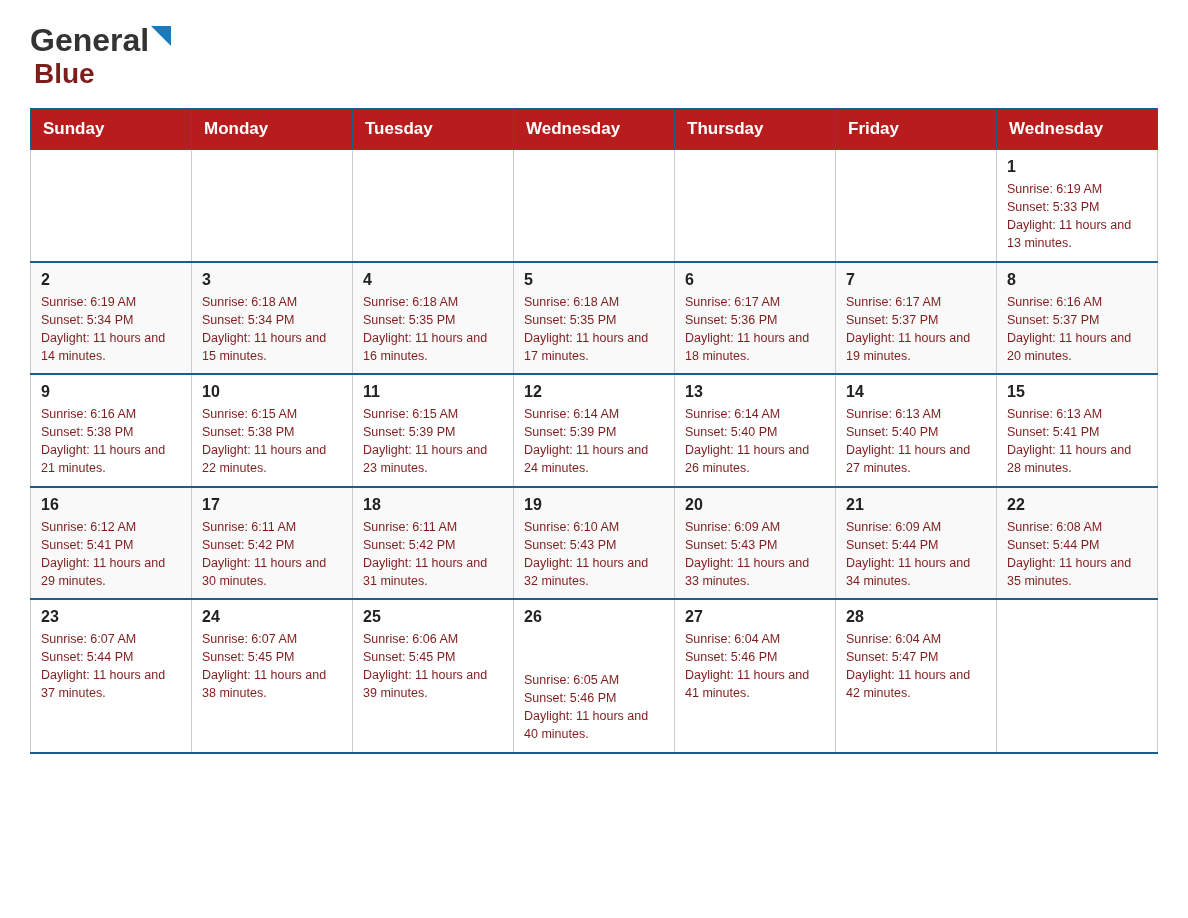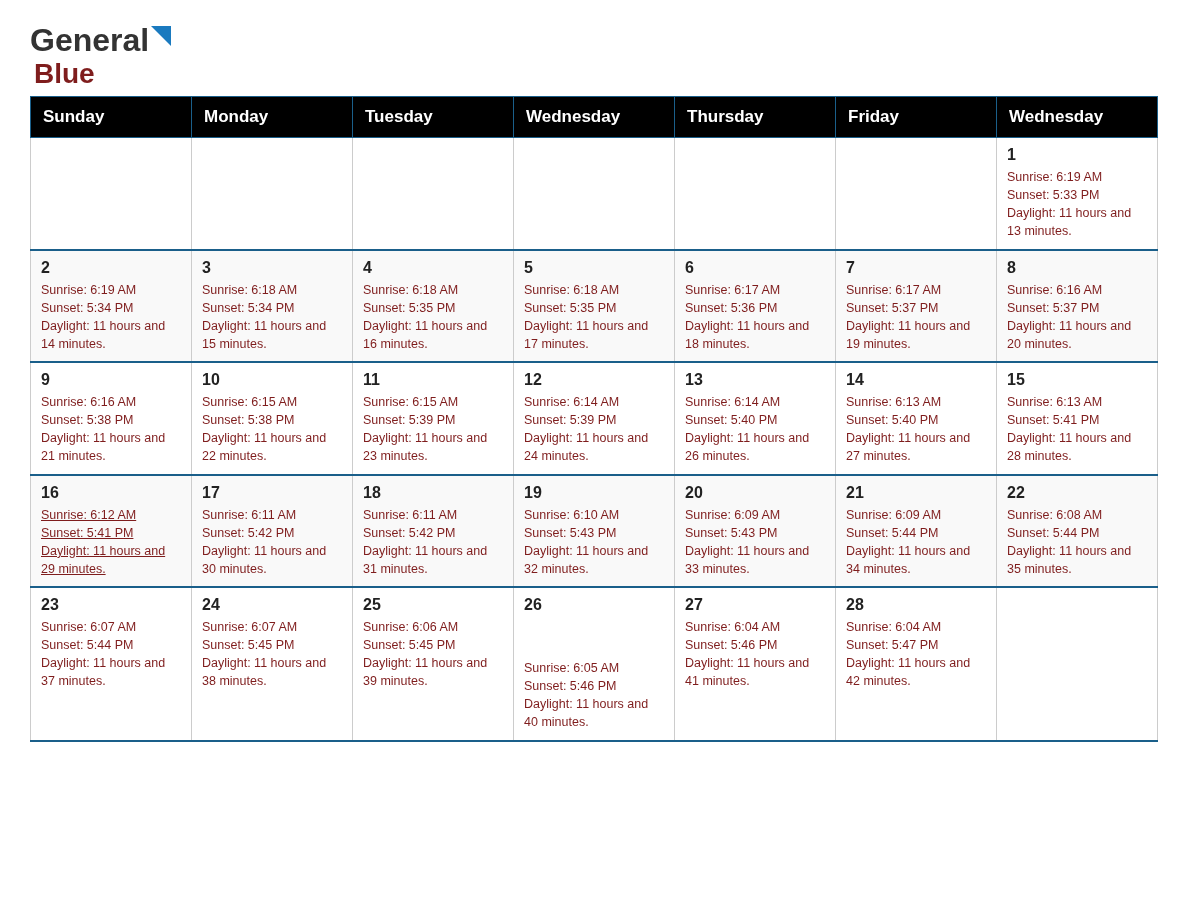--- a/index.html
+++ b/index.html
@@ -7,21 +7,21 @@
       font-family: Arial, sans-serif;
       background: #fff;
       padding: 24px 30px;
       width: 1188px;
       min-height: 918px;
     }
     .header-row {
       display: flex;
       justify-content: space-between;
       align-items: flex-start;
-      margin-bottom: 6px;
+      margin-bottom: 18px;
     }
     .logo {
       display: flex;
       flex-direction: column;
       align-items: flex-start;
     }
     .title-block {
       text-align: right;
     }
     .title-block h1 {
@@ -35,21 +35,21 @@
       font-weight: normal;
       color: #333;
       margin-top: 4px;
     }
     .calendar {
       width: 100%;
       border-collapse: collapse;
       border: 1px solid #aaa;
     }
     .calendar thead th {
-      background-color: #000000;
+      background-color: #b91c1c;
       color: #fff;
       font-size: 17px;
       font-weight: bold;
       padding: 10px 12px;
       text-align: left;
       border: 1px solid #1a5f8a;
     }
     .calendar tbody tr {
       border-bottom: 2px solid #1a5f8a;
     }
@@ -214,21 +214,21 @@
         <td>
           <span class="day-number">15</span>
           <div class="day-info" style="white-space: pre-line;">Sunrise: 6:13 AM
 Sunset: 5:41 PM
 Daylight: 11 hours and 28 minutes.</div>
         </td>
       </tr>
       <tr>
         <td>
           <span class="day-number">16</span>
-          <div class="day-info" style="white-space: pre-line; text-decoration: underline;">Sunrise: 6:12 AM
+          <div class="day-info" style="white-space: pre-line;">Sunrise: 6:12 AM
 Sunset: 5:41 PM
 Daylight: 11 hours and 29 minutes.</div>
         </td>
         <td>
           <span class="day-number">17</span>
           <div class="day-info" style="white-space: pre-line;">Sunrise: 6:11 AM
 Sunset: 5:42 PM
 Daylight: 11 hours and 30 minutes.</div>
         </td>
         <td>

